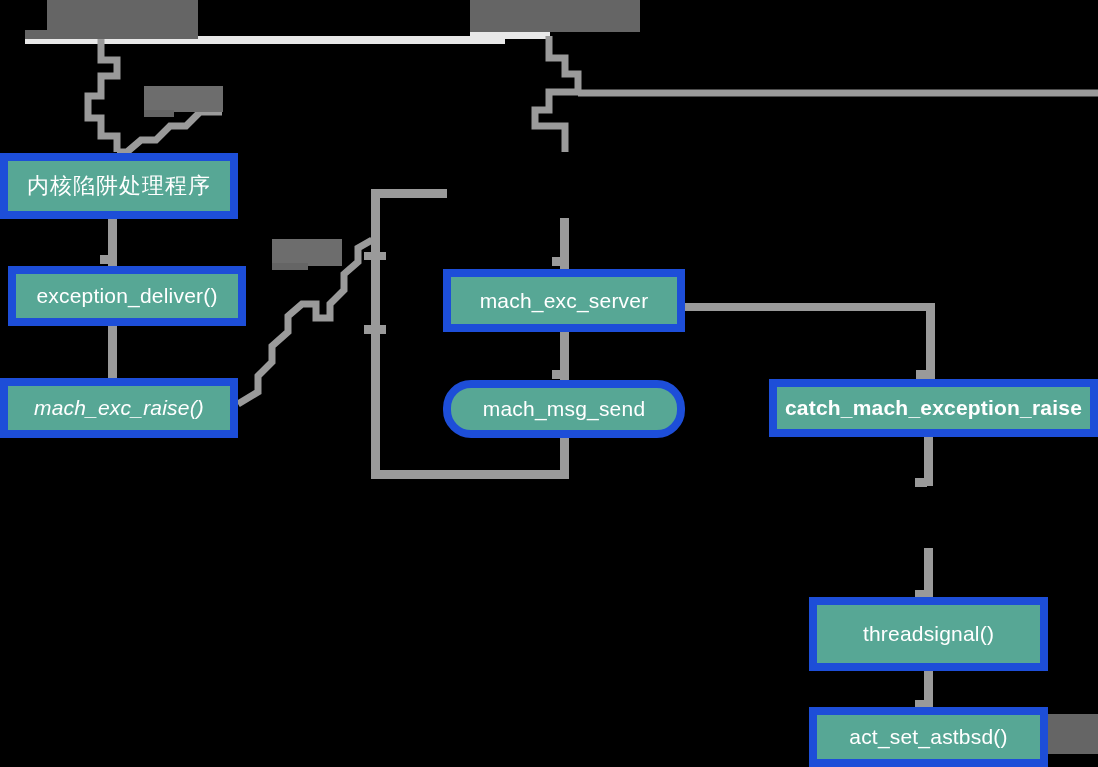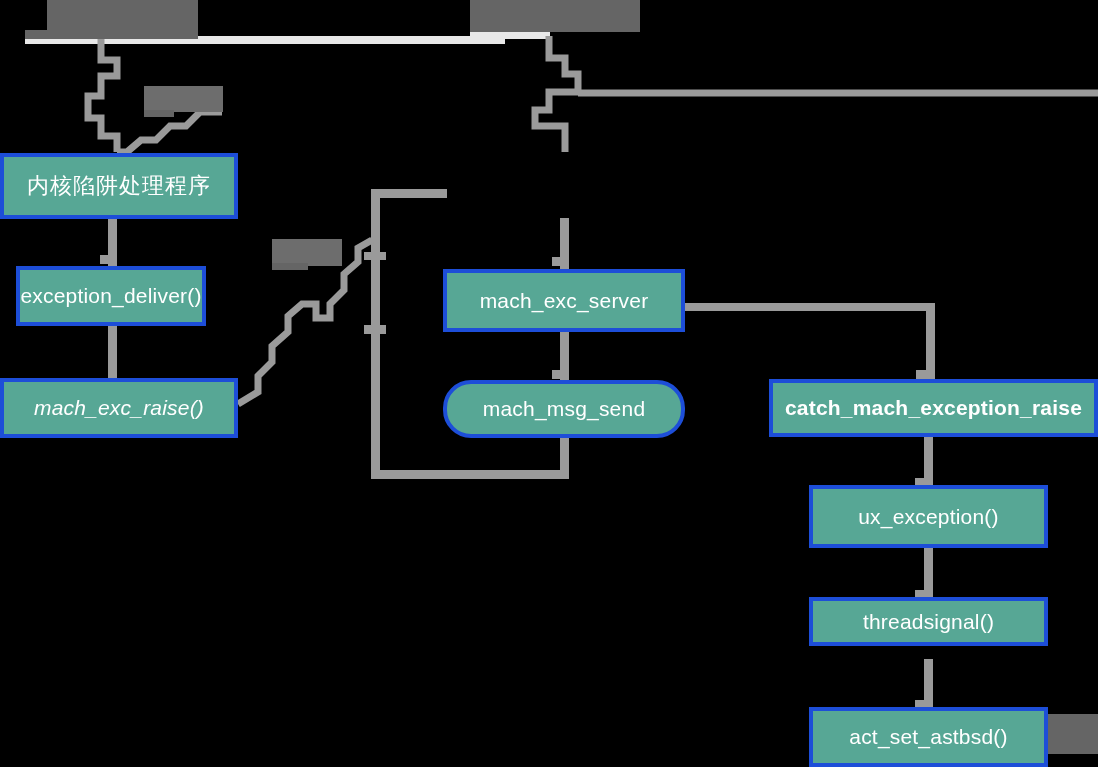--- a/index.html
+++ b/index.html
@@ -15,21 +15,21 @@
     width: 1098px;
     height: 767px;
     background: #000000;
     overflow: hidden;
   }
   
   .node {
     position: absolute;
     box-sizing: border-box;
     background: #57a795;
-    border: 4px solid #1d4ed8;
+    border: 8px solid #1d4ed8;
     color: #ffffff;
     display: flex;
     align-items: center;
     justify-content: center;
     font-size: 21px;
     letter-spacing: 0.2px;
     white-space: nowrap;
     z-index: 5;
   }
   .node.cjk {
@@ -135,46 +135,43 @@
 
     <polyline points="578,93 1098,93"></polyline>
 
     <polyline points="238,404 258,392 258,376 272,362 272,346 288,332 288,316 302,304 316,304 316,318 330,318 330,304 344,290 344,274 358,262 358,248 372,240"></polyline>
   </svg>
 
   <div class="node cjk" style="left:0px; top:153px; width:238px; height:66px;">
     <span>内核陷阱处理程序</span>
   </div>
 
-  <div class="node" style="left:16px; top:266px; width:190px; height:60px;">
+  <div class="node" style="left:8px; top:266px; width:238px; height:60px;">
     <span>exception_deliver()</span>
   </div>
 
   <div class="node" style="left:0px; top:378px; width:238px; height:60px;font-style:italic;">
     <span>mach_exc_raise()</span>
   </div>
 
 
   <div class="node" style="left:443px; top:269px; width:242px; height:63px;">
     <span>mach_exc_server</span>
   </div>
 
   <div class="node" style="left:443px; top:380px; width:242px; height:58px;border-radius:28px;">
     <span>mach_msg_send</span>
   </div>
 
   <div class="node" style="left:769px; top:379px; width:329px; height:58px;font-weight:bold;">
     <span>catch_mach_exception_raise</span>
   </div>
 
-  <div class="node" style="left:809px; top:485px; width:239px; height:63px;">
-    <span>ux_exception()</span>
-  </div>
 
-  <div class="node" style="left:809px; top:597px; width:239px; height:49px;">
+  <div class="node" style="left:809px; top:597px; width:239px; height:74px;">
     <span>threadsignal()</span>
   </div>
 
   <div class="node" style="left:809px; top:707px; width:239px; height:60px;">
     <span>act_set_astbsd()</span>
   </div>
 
 </div>
 
 </body></html>

